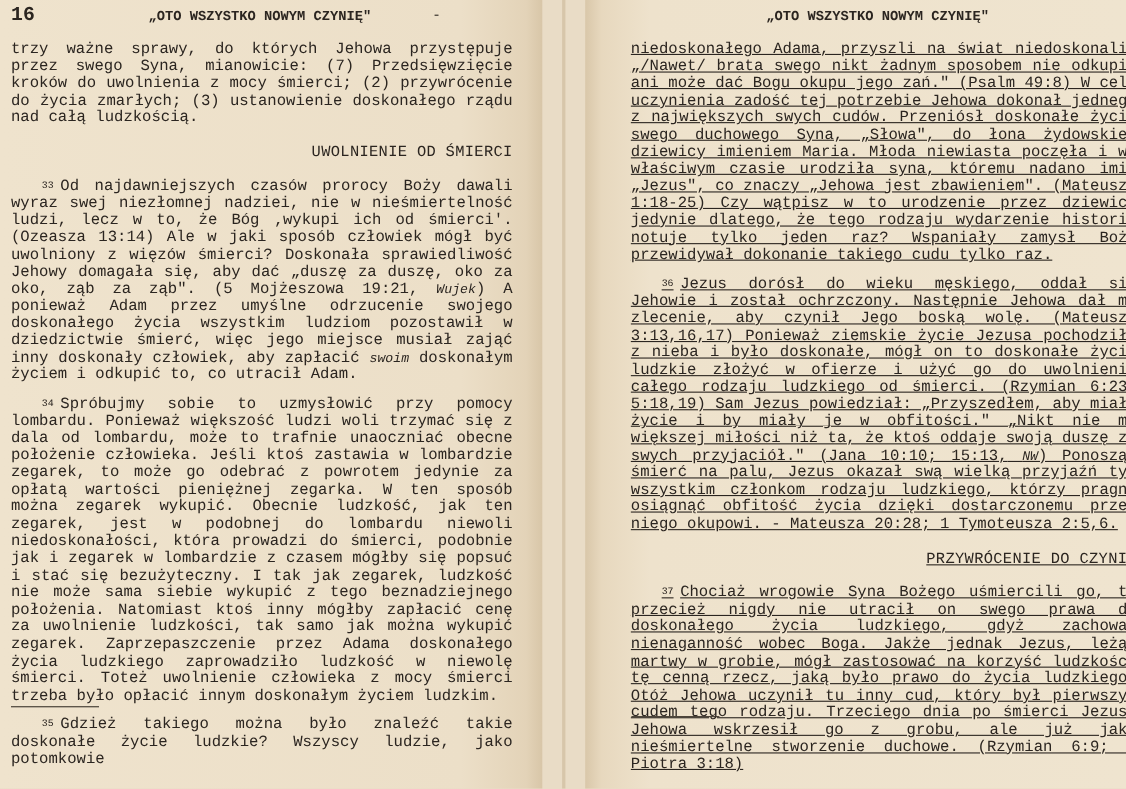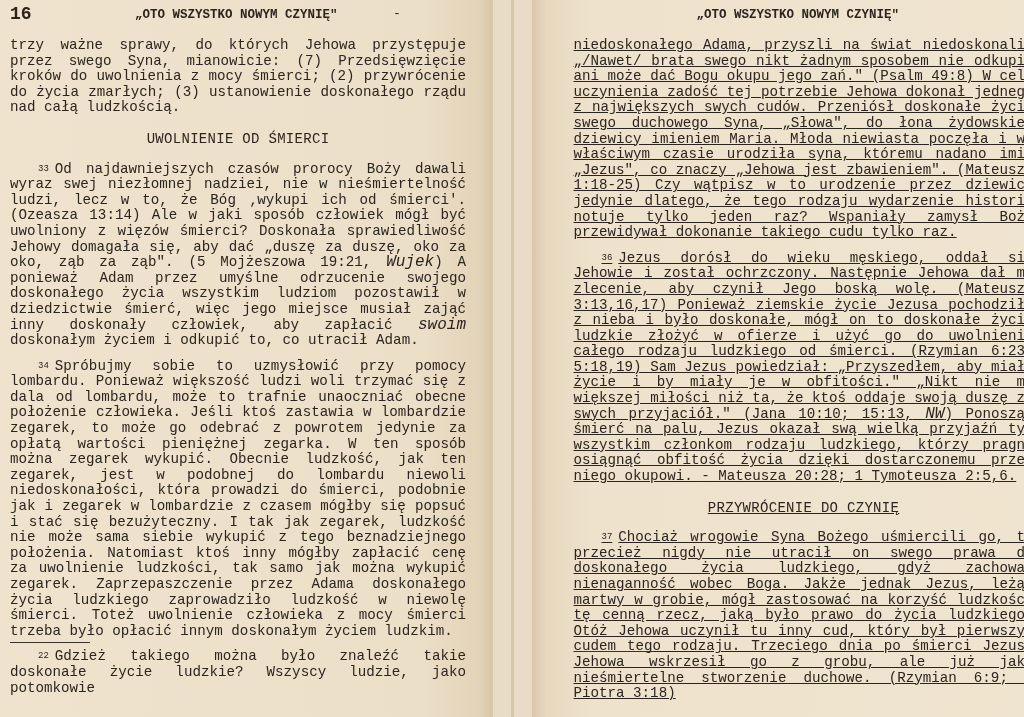--- a/index.html
+++ b/index.html
@@ -23,23 +23,23 @@
   .left .dash { position:absolute; left:393px; top:6px; font-size:13px; }
   .right .title { position:absolute; left:165px; top:8px; font-size:12.5px; font-weight:bold; }
   .right .page-num { position:absolute; left:472px; top:4px; font-size:18px; font-weight:bold;margin-left:24px; }
 
   .body { position:absolute; font-size:14.2px; line-height:15.6px; text-align:justify; }
   .left .body { left:10px; width:456px; top:38px; }
   .right .body { left:42px; width:460px; top:38px;text-decoration:underline; }
   .body p { margin:0; }
   .indent { text-indent:28px; }
   .pnum { font-size:9px; vertical-align:2px; margin-right:6px; }
-  .heading { text-align:center; margin:16px 0 14px 0 !important; font-size:14px; letter-spacing:.3px; }
+  .heading { text-align:right; margin:16px 0 14px 0 !important; font-size:14px; letter-spacing:.3px; }
   .gap { height:10px; }
-  em { font-style:italic; font-size:16px; }
+  em { font-style:italic; font-size:12px; }
 
   .rule { position:absolute; height:1px; background:#3b332b; }
   .left .rule { left:10px; top:642px; width:80px; }
   .right .rule { left:42px; top:651px; width:80px; }
 
   .foot { position:absolute; font-size:11.8px; line-height:15px; text-align:justify; color:#342c26; }
   .left .foot { left:10px; top:648px; width:456px; }
   .right .foot { left:42px; top:655px; width:460px; }
   .foot p { margin:0; }
   .foot b { font-weight:bold; }
@@ -54,21 +54,21 @@
     <span class="title">„OTO WSZYSTKO NOWYM CZYNIĘ"</span>
     <span class="dash">-</span>
 
     <div class="body">
       <p>trzy ważne sprawy, do których Jehowa przystępuje przez swego Syna, mianowicie: (7) Przedsięwzięcie kroków do uwolnienia z mocy śmierci; (2) przywrócenie do życia zmarłych; (3) ustanowienie doskonałego rządu nad całą ludzkością.</p>
       <p class="heading">UWOLNIENIE OD ŚMIERCI</p>
       <p class="indent"><span class="pnum">33</span><span>Od najdawniejszych czasów prorocy Boży dawali wyraz swej niezłomnej nadziei, nie w nieśmiertelność ludzi, lecz w to, że Bóg ‚wykupi ich od śmierci'. (Ozeasza 13:14) Ale w jaki sposób człowiek mógł być uwolniony z więzów śmierci? Doskonała sprawiedliwość Jehowy domagała się, aby dać „duszę za duszę, oko za oko, ząb za ząb". (5 Mojżeszowa 19:21,</span> <em>Wujek</em><span>) A ponieważ Adam przez umyślne odrzucenie swojego doskonałego życia wszystkim ludziom pozostawił w dziedzictwie śmierć, więc jego miejsce musiał zająć inny doskonały człowiek, aby zapłacić</span> <em>swoim</em> <span>doskonałym życiem i odkupić to, co utracił Adam.</span></p>
       <div class="gap"></div>
       <p class="indent"><span class="pnum">34</span><span>Spróbujmy sobie to uzmysłowić przy pomocy lombardu. Ponieważ większość ludzi woli trzymać się z dala od lombardu, może to trafnie unaoczniać obecne położenie człowieka. Jeśli ktoś zastawia w lombardzie zegarek, to może go odebrać z powrotem jedynie za opłatą wartości pieniężnej zegarka. W ten sposób można zegarek wykupić. Obecnie ludzkość, jak ten zegarek, jest w podobnej do lombardu niewoli niedoskonałości, która prowadzi do śmierci, podobnie jak i zegarek w lombardzie z czasem mógłby się popsuć i stać się bezużyteczny. I tak jak zegarek, ludzkość nie może sama siebie wykupić z tego beznadziejnego położenia. Natomiast ktoś inny mógłby zapłacić cenę za uwolnienie ludzkości, tak samo jak można wykupić zegarek. Zaprzepaszczenie przez Adama doskonałego życia ludzkiego zaprowadziło ludzkość w niewolę śmierci. Toteż uwolnienie człowieka z mocy śmierci trzeba było opłacić innym doskonałym życiem ludzkim.</span></p>
       <div class="gap"></div>
-      <p class="indent"><span class="pnum">22</span><span>Gdzież takiego można było znaleźć takie doskonałe życie ludzkie? Wszyscy ludzie, jako potomkowie</span></p>
+      <p class="indent"><span class="pnum">35</span><span>Gdzież takiego można było znaleźć takie doskonałe życie ludzkie? Wszyscy ludzie, jako potomkowie</span></p>
     </div>
 
     <div class="rule"></div>
   </div>
 
   <div class="page right">
     <span class="title">„OTO WSZYSTKO NOWYM CZYNIĘ"</span>
     <span class="page-num">17</span>
 
     <div class="body">

